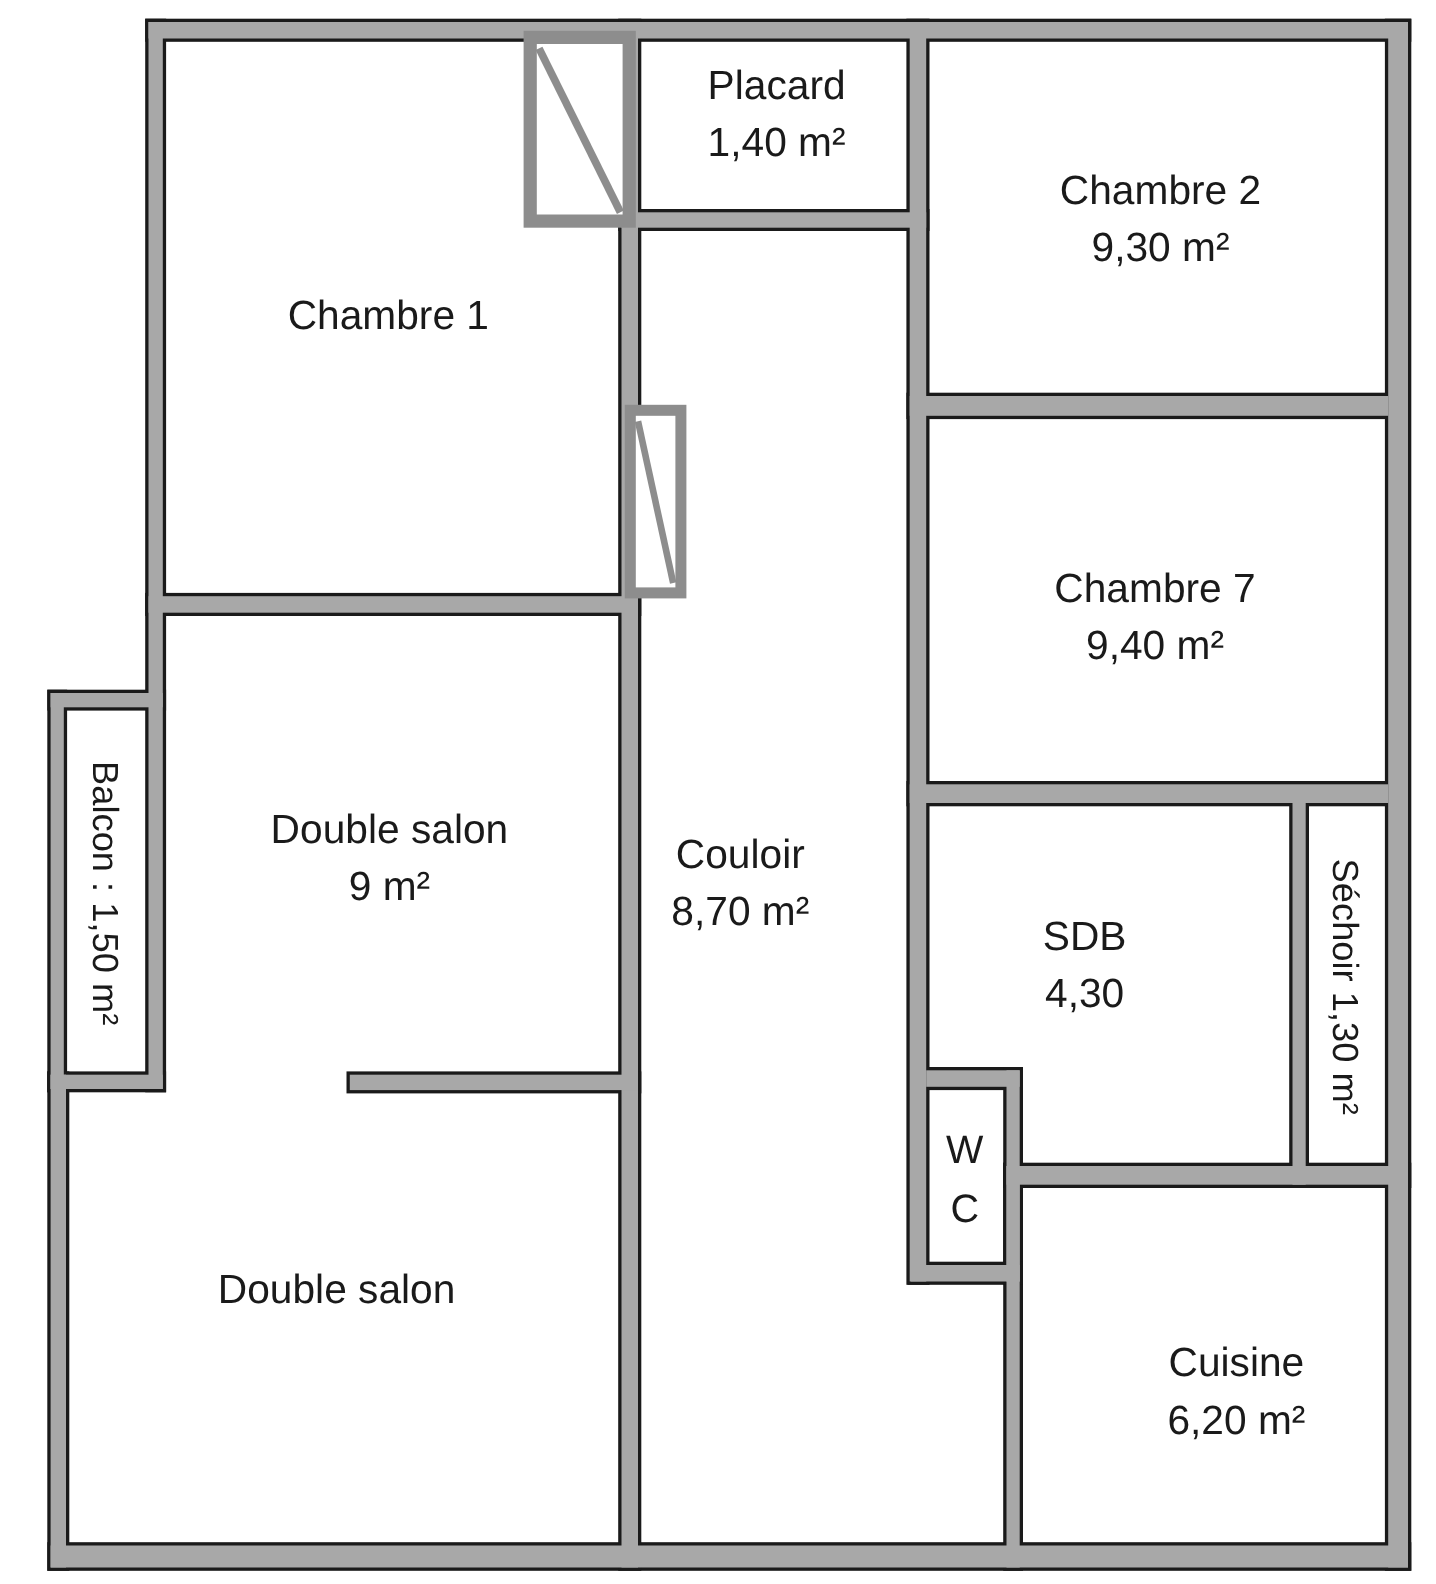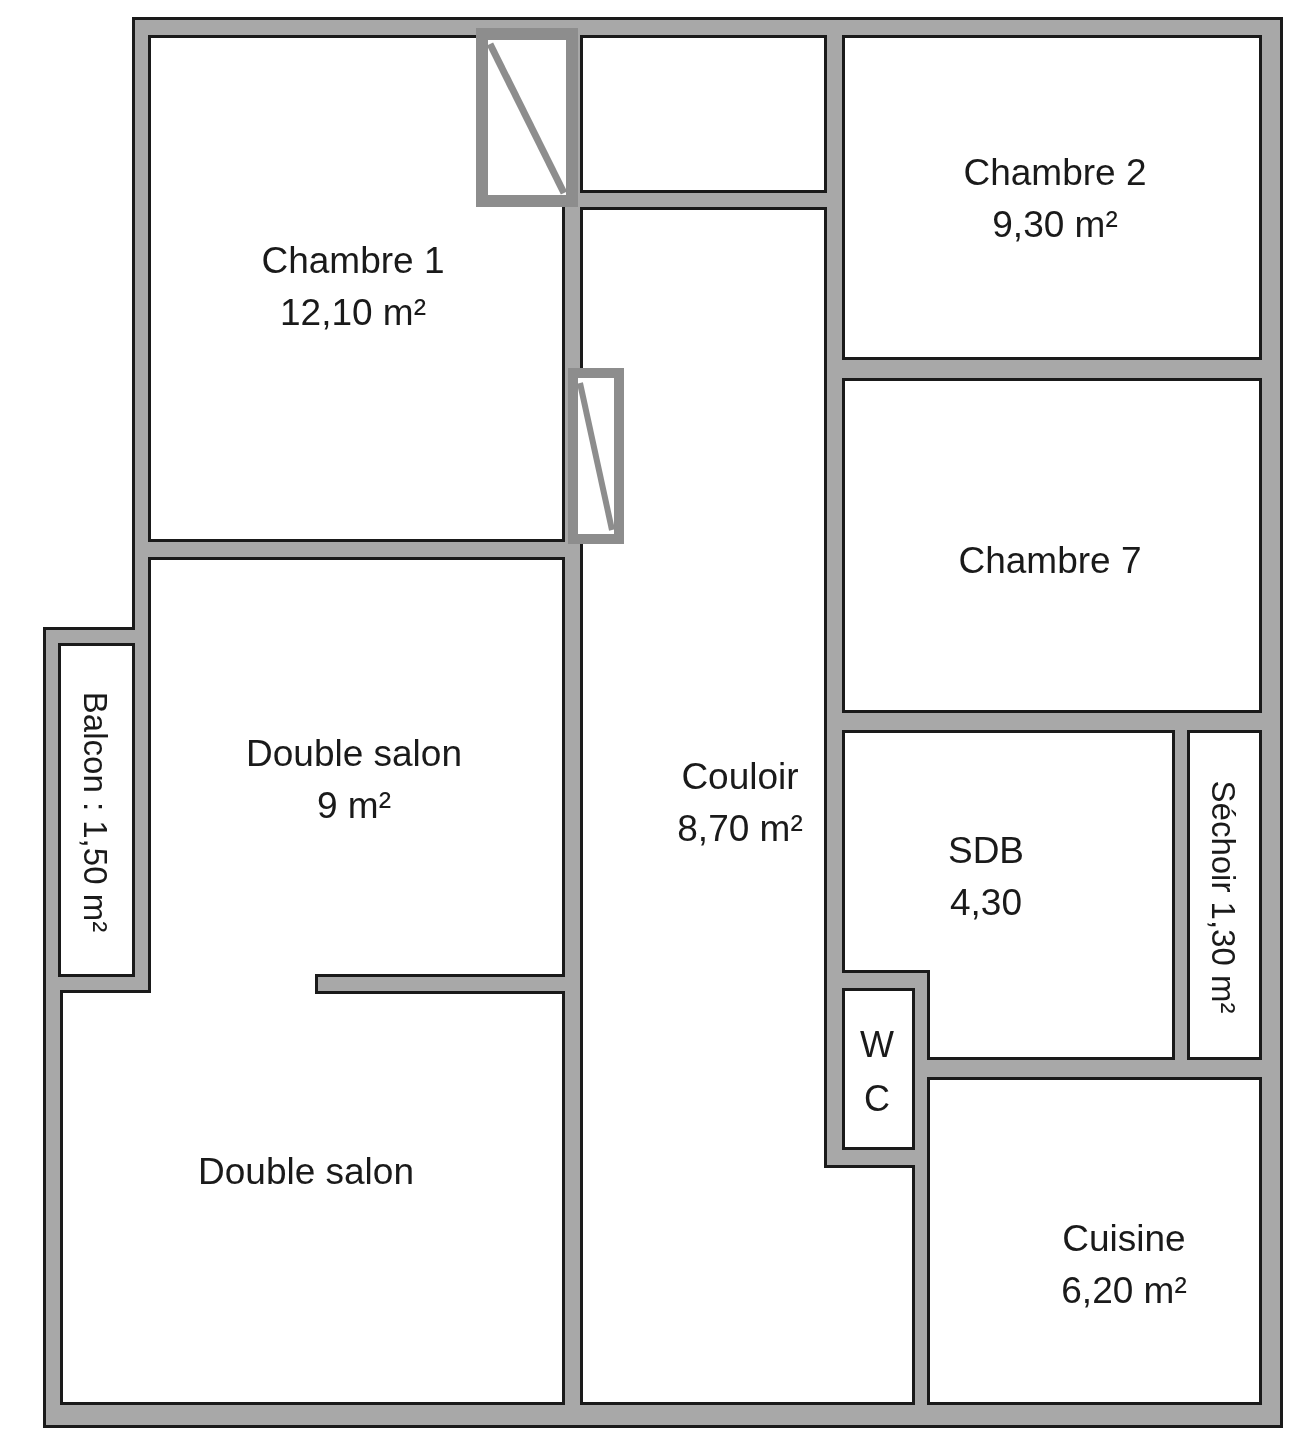--- a/index.html
+++ b/index.html
@@ -94,39 +94,43 @@
     </g>
 
     <g>
       <rect x="573" y="373" width="46" height="166" style="fill:var(--room-fill);stroke:var(--door-symbol);stroke-width:10"></rect>
       <line x1="580" y1="383" x2="612" y2="530" style="stroke:var(--door-symbol);stroke-width:6"></line>
     </g>
   </svg>
 
   <div class="room-label" style="left:353px;top:287px">
     <div>Chambre 1</div>
-    <div>12,10 m²</div>
   </div>
 
+  <div class="room-label" style="left:706px;top:104px">
+    <div>Placard</div>
+    <div>1,40 m²</div>
+  </div>
 
   <div class="room-label" style="left:1055px;top:199px">
     <div>Chambre 2</div>
     <div>9,30 m²</div>
   </div>
 
   <div class="room-label" style="left:1050px;top:561px">
     <div>Chambre 7</div>
+    <div>9,40 m²</div>
   </div>
 
   <div class="room-label" style="left:354px;top:780px">
     <div>Double salon</div>
     <div>9 m²</div>
   </div>
 
-  <div class="room-label" style="left:740px;top:803px">
+  <div class="room-label" style="left:673px;top:803px">
     <div>Couloir</div>
     <div>8,70 m²</div>
   </div>
 
   <div class="room-label rotated" style="left:95px;top:812px">
     <div>Balcon : 1,50 m²</div>
   </div>
 
   <div class="room-label" style="left:986px;top:877px">
     <div>SDB</div>

